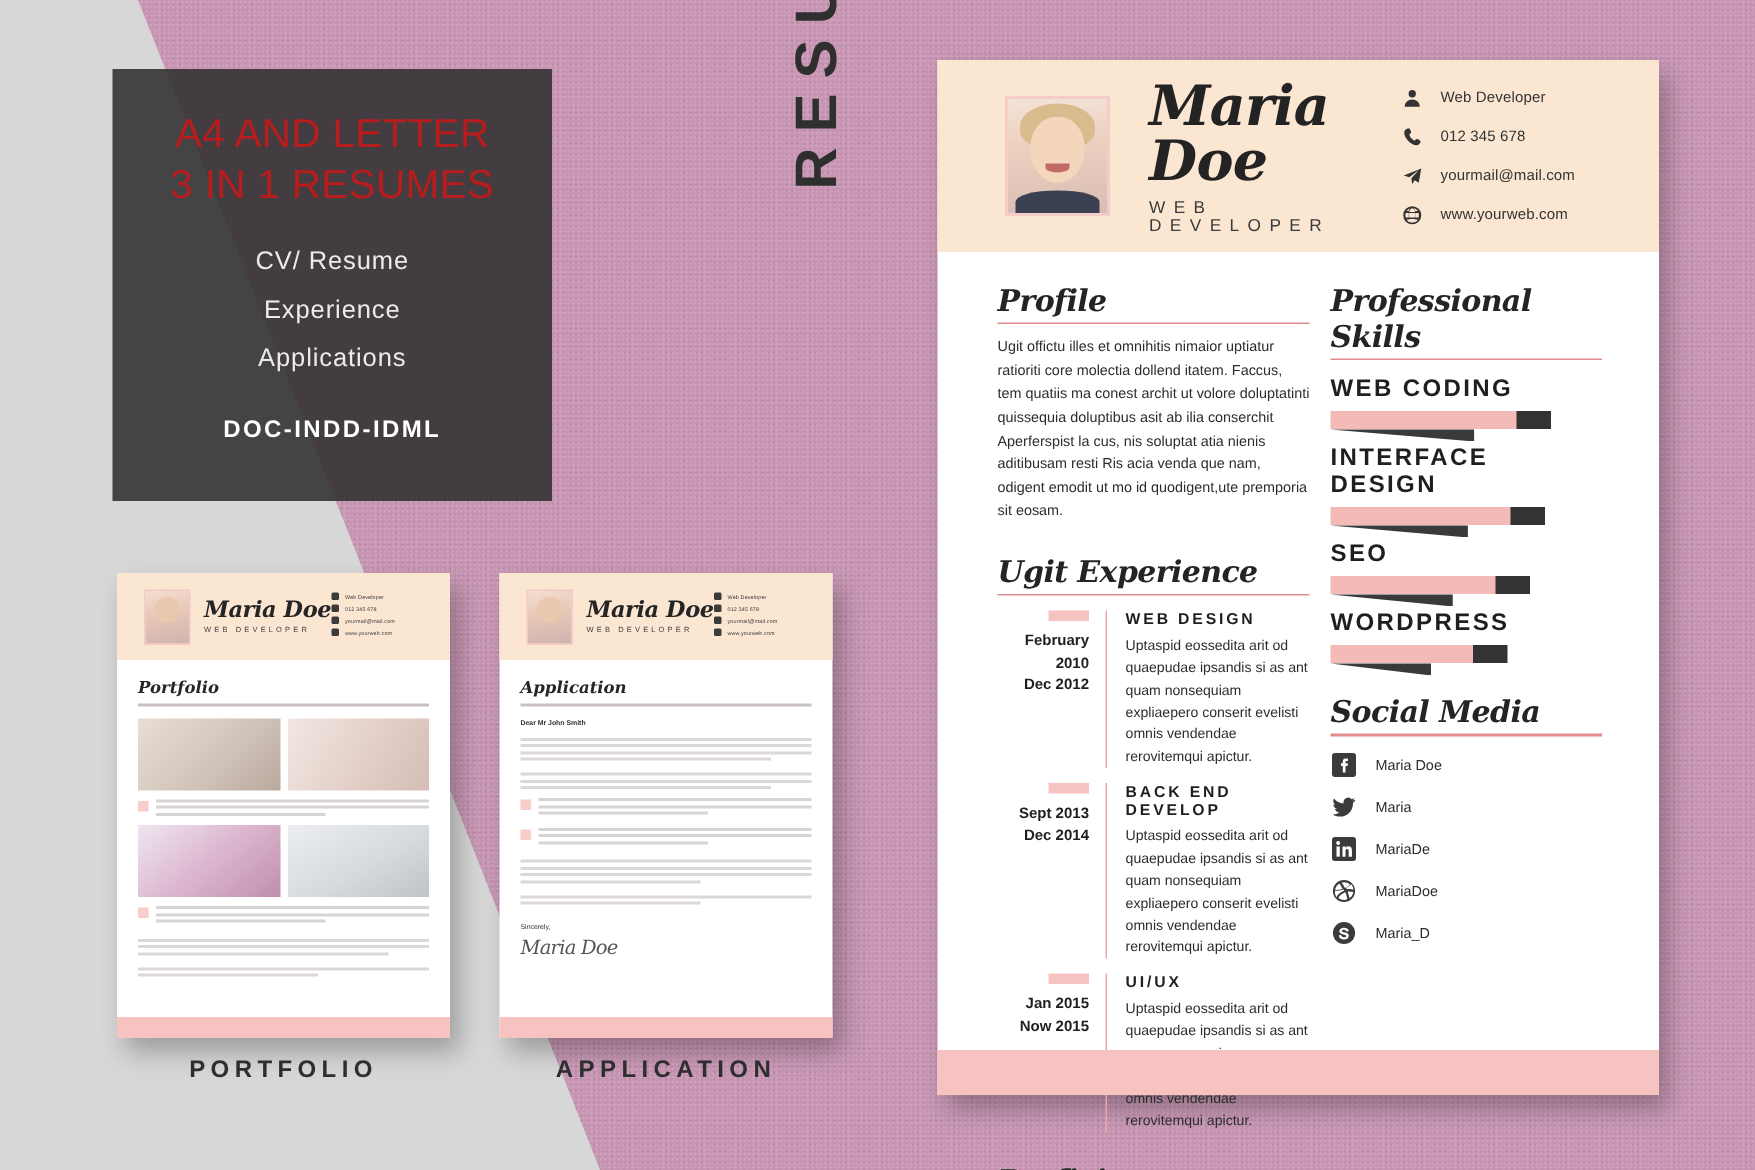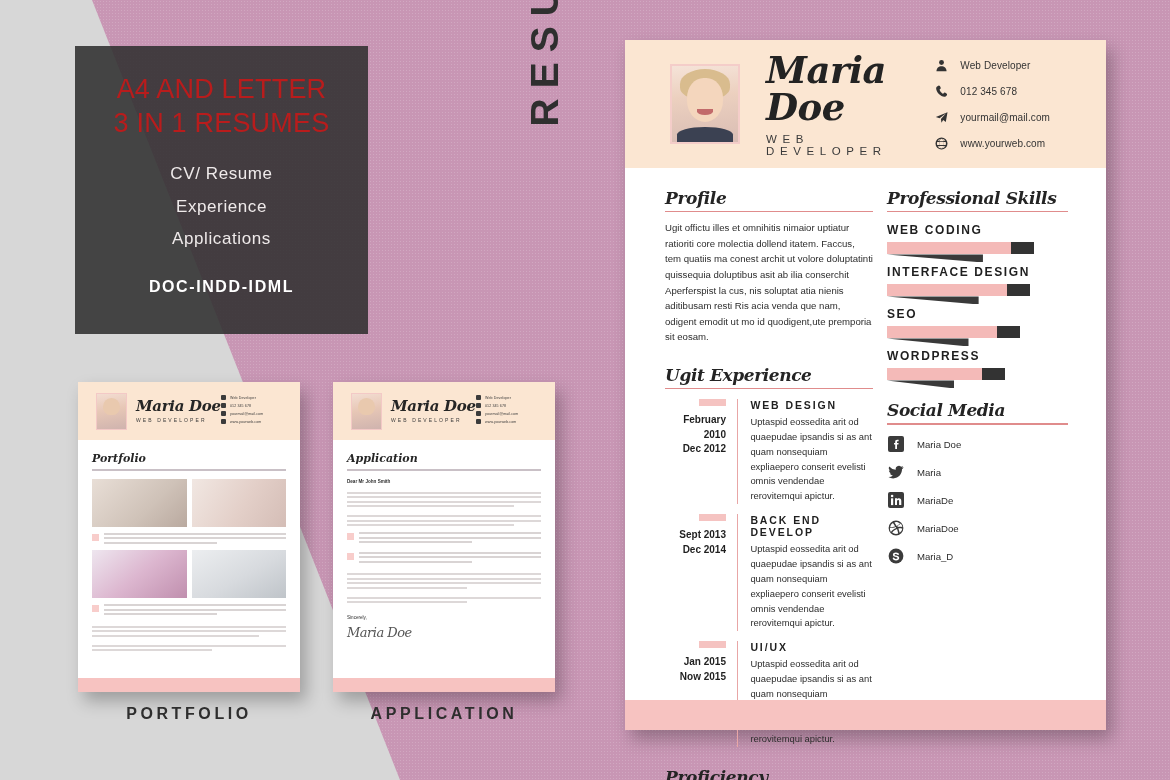--- a/index.html
+++ b/index.html
@@ -142,37 +142,37 @@
   .r-contact .ic { width:15px; height:15px; display:flex; align-items:center; justify-content:center; flex:none; }
   .r-contact .ic svg { width:13px; height:13px; fill:#333; }
   .r-contact .tx { font-size:10px; color:#333; margin-left:11px; letter-spacing:.1px; }
 
   .r-body { display:flex; padding:20px 0 0; }
   .col-left { width:262px; padding-left:40px; padding-right:14px; }
   .col-right { width:219px; padding-right:38px; }
 
   .sec-title {
     font-family:"DejaVu Serif", serif; font-style:italic; font-weight:bold;
-    font-size:17px; color:#242424; letter-spacing:-.4px;
+    font-size:20px; color:#242424; letter-spacing:-.4px;
   }
   .sec-rule { height:1.4px; background:#e08c8c; margin-top:3px; }
   .sec { margin-bottom:20px; }
   .body-txt { font-size:9.6px; line-height:1.62; color:#2d2d2d; margin-top:8px; text-align:left; }
 
   .work-item { display:flex; margin-top:10px; }
   .work-dates { width:72px; text-align:right; padding-right:11px; flex:none; }
   .work-dates .dash { width:27px; height:7px; background:#f5c3c1; margin-left:auto; margin-bottom:7px; }
   .work-dates .d { font-size:10px; font-weight:bold; color:#1f1f1f; line-height:1.45; }
   .work-line { width:1.4px; background:#e8a6a6; flex:none; }
   .work-body { padding-left:12px; flex:1; }
   .work-body .jt { font-size:10.5px; font-weight:bold; letter-spacing:1.9px; color:#1f1f1f; margin-bottom:4px; }
   .work-body .jd { font-size:9.4px; line-height:1.58; color:#2d2d2d; }
 
   .skill { margin-top:11px; }
-  .skill .lbl { font-size:12px; font-weight:bold; letter-spacing:1.6px; color:#1f1f1f; margin-bottom:5px; }
+  .skill .lbl { font-size:16px; font-weight:bold; letter-spacing:1.6px; color:#1f1f1f; margin-bottom:5px; }
   .skill .track { position:relative; height:12px; }
   .skill .fill { position:absolute; left:0; top:0; height:12px; background:#f4bab8; }
   .skill .cap { position:absolute; top:0; width:23px; height:12px; background:#333; }
   .skill .shadow { position:absolute; top:12px; left:0; height:8px; background:#3a3a3a;
                    clip-path: polygon(0 0, 100% 0, 100% 100%, 0 100%); }
 
   .soc { display:flex; align-items:center; margin-top:11px; }
   .soc .ic { width:17px; height:17px; flex:none; display:flex; align-items:center; justify-content:center; }
   .soc .ic svg { width:16px; height:16px; fill:#3b3b3b; }
   .soc .tx { font-size:9.6px; color:#2d2d2d; margin-left:13px; }

